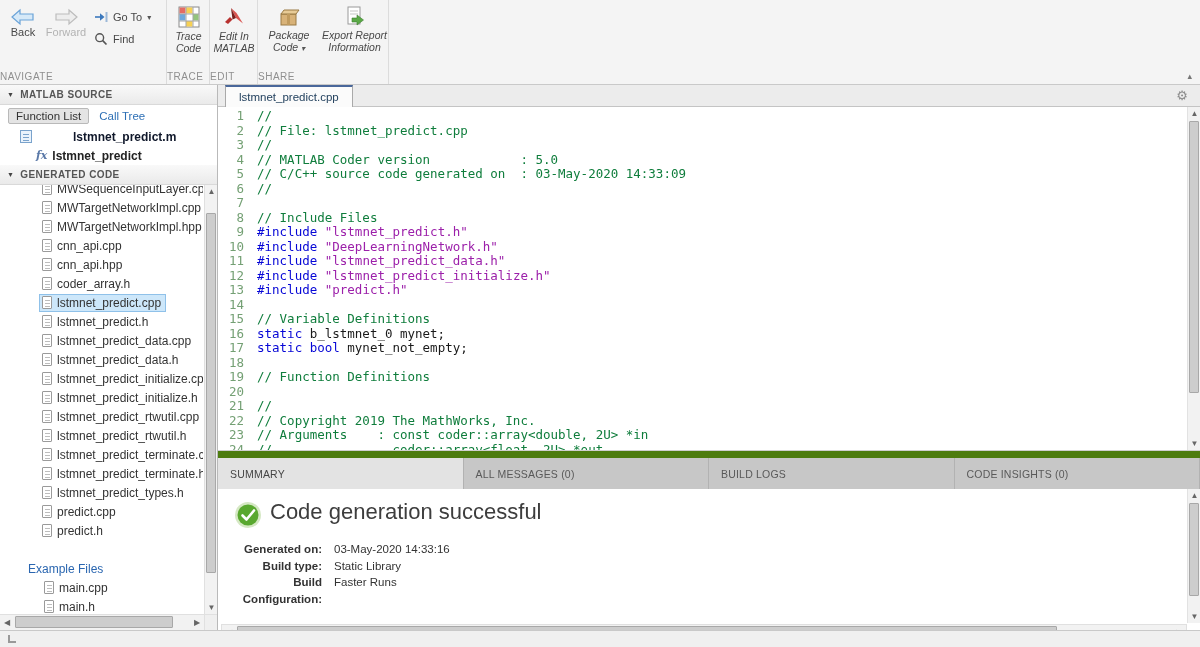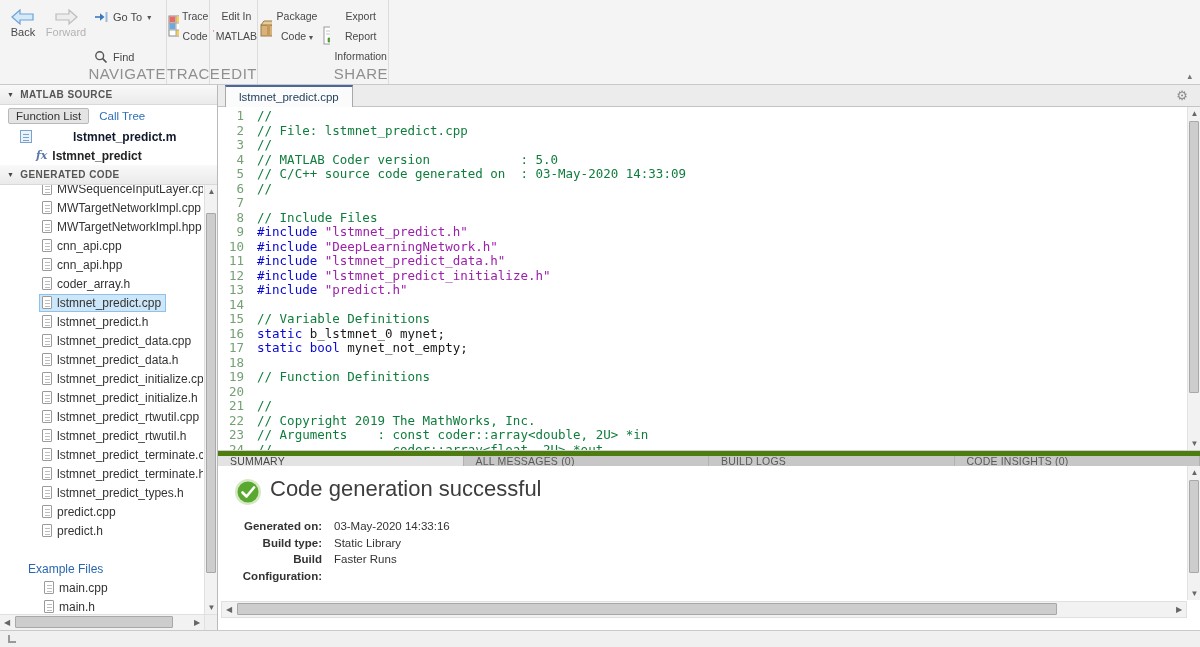--- a/index.html
+++ b/index.html
@@ -7,29 +7,29 @@
   body { font-family:"Liberation Sans", sans-serif; font-size:12px; color:#333; }
   #app { position:relative; width:1200px; height:647px; overflow:hidden; background:#fff; }
 
   
   .ribbon { position:absolute; left:0; top:0; width:1200px; height:85px; background:#f4f4f4; border-bottom:1px solid #c9c9c9; }
   .rgroup { position:absolute; top:0; height:84px; border-right:1px solid #dcdcdc; }
   .g1 { left:0; width:167px; }
   .g2 { left:167px; width:43px; }
   .g3 { left:210px; width:48px; }
   .g4 { left:258px; width:131px; }
-  .glabel { position:absolute; bottom:2px; left:0; width:100%; text-align:right; font-size:15px; color:#8f8f8f; letter-spacing:.5px; }
+  .glabel { position:absolute; bottom:2px; left:0; width:100%; text-align:left; font-size:10px; color:#8f8f8f; letter-spacing:.5px; }
   .tbtn { position:absolute; display:flex; flex-direction:column; align-items:center; gap:0; font-size:11px; color:#484848; cursor:pointer; }
   .tbtn.disabled { color:#b3b3b3; }
   .back { left:6px; top:8px; width:34px; }
   .fwd  { left:42px; top:8px; width:48px; }
-  .minicol { position:absolute; left:94px; top:11px; display:flex; flex-direction:column; gap:27px; }
+  .minicol { position:absolute; left:94px; top:11px; display:flex; flex-direction:column; gap:9px; }
   .mbtn { display:flex; align-items:center; gap:5px; font-size:11px; color:#484848; cursor:pointer; }
   .caret { font-size:8px; color:#555; }
-  .bigbtn { position:absolute; top:6px; display:flex; flex-direction:row; align-items:center; gap:2px; font-size:10.5px; color:#484848; text-align:center; line-height:20px; cursor:pointer; }
+  .bigbtn { position:absolute; top:6px; display:flex; flex-direction:column; align-items:center; gap:2px; font-size:10.5px; color:#484848; text-align:center; line-height:12px; cursor:pointer;font-style:italic; }
   .g2 .bigbtn { left:1px; width:41px; }
   .g3 .bigbtn { left:1px; width:46px; }
   .pkg { left:0; width:62px; }
   .exp { left:62px; width:69px; }
   .ribbon-collapse { position:absolute; right:8px; bottom:3px; font-size:9px; color:#777; cursor:pointer; }
 
   
   .sidebar { position:absolute; left:0; top:85px; width:218px; height:545px; background:#fff; border-right:1px solid #b9b9b9; overflow:hidden; }
   .panel-header { height:20px; display:flex; align-items:center; gap:6px; padding:0 7px; background:linear-gradient(#f9f9f9,#eaeaea); border-bottom:1px solid #d9d9d9; font-size:10px; font-weight:bold; color:#555; letter-spacing:.4px; }
   .tri { font-size:7px; color:#444; }
@@ -75,21 +75,21 @@
   .code-line { display:flex; height:14.5px; line-height:14.5px; font-family:"DejaVu Sans Mono", monospace; font-size:12.5px; }
   .ln { flex:0 0 26px; text-align:right; color:#74a074; margin-right:13px; }
   .lt { white-space:pre; color:#1a1a1a; }
   .tok-c { color:#0f7d3c; }
   .tok-k { color:#0606d6; }
   .tok-s { color:#9c20aa; }
   .tok-p { color:#1a1a1a; }
   .ed-vscroll { position:absolute; right:0; top:0; width:13px; height:343px; background:#f2f2f2; border-left:1px solid #e2e2e2; }
 
   
-  .btabs { display:flex; height:15px; background:#fdba74; border-top:5px solid #4d7c0f; }
+  .btabs { display:flex; height:38px; background:#fdba74; border-top:7px solid #4d7c0f; }
   .btab { flex:1 1 0; display:flex; align-items:center; padding-left:12px; font-size:10.5px; color:#595959; border-right:1px solid #b2b2b2; background:#c7c7c7; letter-spacing:.2px; cursor:pointer; overflow:hidden; white-space:nowrap; }
   .btab.active { background:#e3e3e3; color:#454545; }
   .summary { position:relative; height:158px; background:#fff; overflow:hidden; }
   .check { position:absolute; left:16px; top:12px; }
   .stitle { position:absolute; left:52px; top:10px; font-size:22px; color:#3d3d3d; }
   .srows { position:absolute; left:18px; top:52px; width:430px; display:flex; flex-direction:column; font-size:11.5px; color:#333; }
   .srow { display:flex; gap:12px; line-height:16.5px; }
   .slabel { flex:0 0 86px; text-align:right; font-weight:bold; }
   .su-vscroll { position:absolute; right:0; top:0; width:13px; height:134px; background:#f2f2f2; border-left:1px solid #e2e2e2; }
   .su-hscroll { position:absolute; left:3px; right:13px; bottom:6px; height:17px; background:#f2f2f2; border:1px solid #e0e0e0; }

